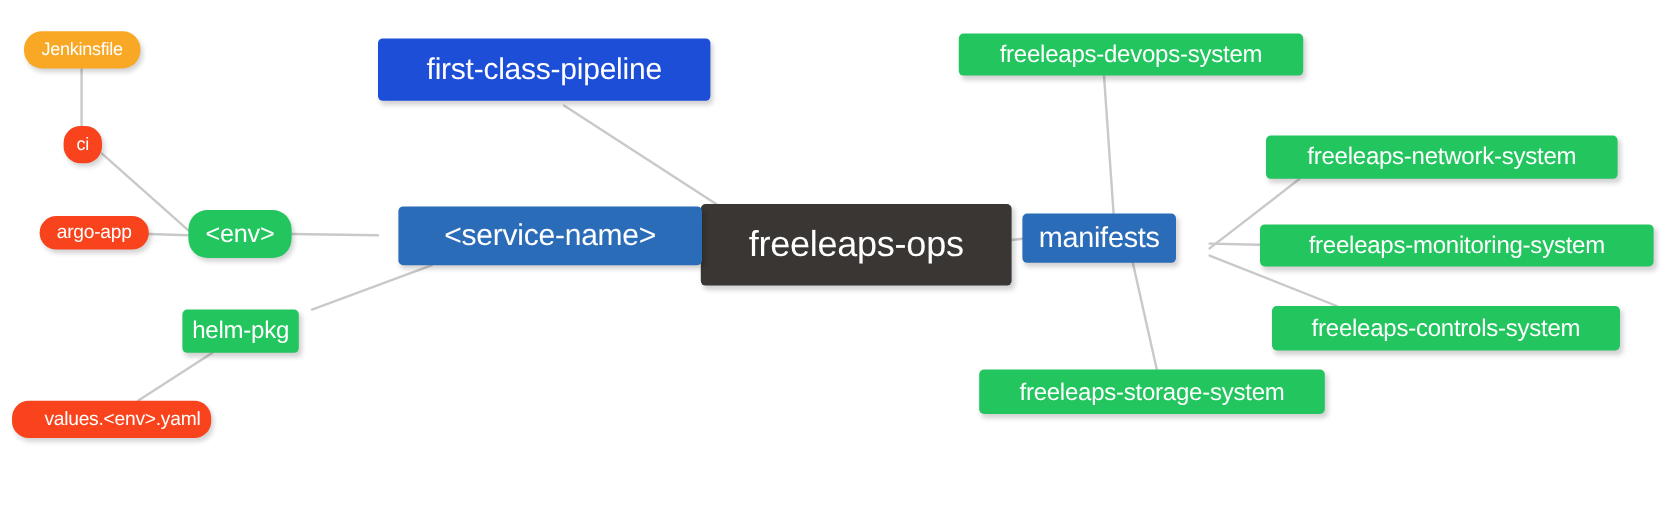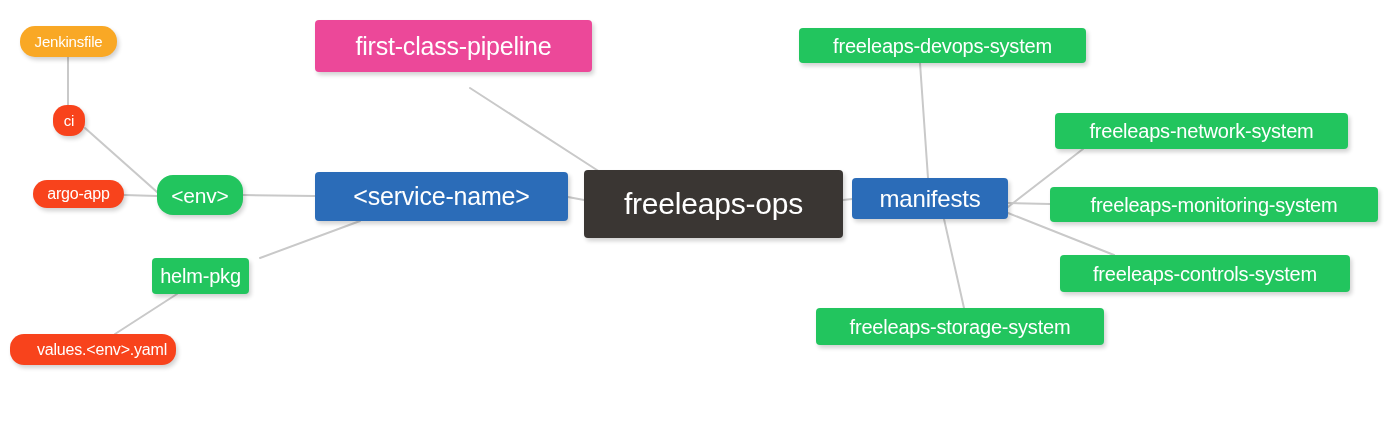--- a/index.html
+++ b/index.html
@@ -59,23 +59,23 @@
       <line x1="68" y1="105" x2="68" y2="57" stroke="#c9c9c9" stroke-width="2" stroke-linecap="round"></line>
       <line x1="177" y1="294" x2="115" y2="334" stroke="#c9c9c9" stroke-width="2" stroke-linecap="round"></line>
       <line x1="928" y1="178" x2="920" y2="63" stroke="#c9c9c9" stroke-width="2" stroke-linecap="round"></line>
       <line x1="1008" y1="207" x2="1083" y2="149" stroke="#c9c9c9" stroke-width="2" stroke-linecap="round"></line>
       <line x1="1008" y1="203" x2="1050" y2="204" stroke="#c9c9c9" stroke-width="2" stroke-linecap="round"></line>
       <line x1="1008" y1="213" x2="1114" y2="255" stroke="#c9c9c9" stroke-width="2" stroke-linecap="round"></line>
       <line x1="944" y1="219" x2="964" y2="308" stroke="#c9c9c9" stroke-width="2" stroke-linecap="round"></line>
     </svg>
   <div id="node-layer">
       <div class="node n-root" style="left: 584px; top: 170px; width: 259px; height: 68px; font-size: 30px; background: rgb(58, 54, 51);">freeleaps-ops</div>
-      <div class="node n-blue" style="left: 315px; top: 20px; width: 277px; height: 52px; font-size: 25px; background: #ec4899;">first-class-pipeline</div>
-      <div class="node n-blue" style="left: 315px; top: 172px; width: 253px; height: 49px; font-size: 25px; background: rgb(43, 108, 184);">&lt;service-name&gt;</div>
-      <div class="node n-blue" style="left: 852px; top: 178px; width: 156px; height: 41px; font-size: 24px; background: rgb(43, 108, 184);">manifests</div>
+      <div class="node n-blue" style="left: 315px; top: 32px; width: 277px; height: 52px; font-size: 25px; background: #1d4ed8;">first-class-pipeline</div>
+      <div class="node n-blue" style="left: 332px; top: 172px; width: 253px; height: 49px; font-size: 25px; background: rgb(43, 108, 184);">&lt;service-name&gt;</div>
+      <div class="node n-blue" style="left: 852px; top: 178px; width: 128px; height: 41px; font-size: 24px; background: rgb(43, 108, 184);">manifests</div>
       <div class="node n-green" style="left: 157px; top: 175px; width: 86px; height: 40px; font-size: 21px; background: rgb(34, 197, 94); border-radius: 16px;">&lt;env&gt;</div>
       <div class="node n-green" style="left: 152px; top: 258px; width: 97px; height: 36px; font-size: 20px; background: rgb(34, 197, 94);">helm-pkg</div>
       <div class="node n-orange" style="left: 20px; top: 26px; width: 97px; height: 31px; font-size: 15px; background: rgb(249, 168, 37);">Jenkinsfile</div>
       <div class="node n-red" style="left: 53px; top: 105px; width: 32px; height: 31px; font-size: 15px; background: rgb(248, 67, 28);">ci</div>
       <div class="node n-red" style="left: 33px; top: 180px; width: 91px; height: 28px; font-size: 16px; background: rgb(248, 67, 28);">argo-app</div>
       <div class="node n-red" style="left: 10px; top: 334px; width: 166px; height: 31px; font-size: 16px; background: rgb(248, 67, 28); padding-left: 28px;">values.&lt;env&gt;.yaml</div>
       <div class="node n-green" style="left: 799px; top: 28px; width: 287px; height: 35px; font-size: 20px; background: rgb(34, 197, 94);">freeleaps-devops-system</div>
       <div class="node n-green" style="left: 1055px; top: 113px; width: 293px; height: 36px; font-size: 20px; background: rgb(34, 197, 94);">freeleaps-network-system</div>
       <div class="node n-green" style="left: 1050px; top: 187px; width: 328px; height: 35px; font-size: 20px; background: rgb(34, 197, 94);">freeleaps-monitoring-system</div>
       <div class="node n-green" style="left: 1060px; top: 255px; width: 290px; height: 37px; font-size: 20px; background: rgb(34, 197, 94);">freeleaps-controls-system</div>

